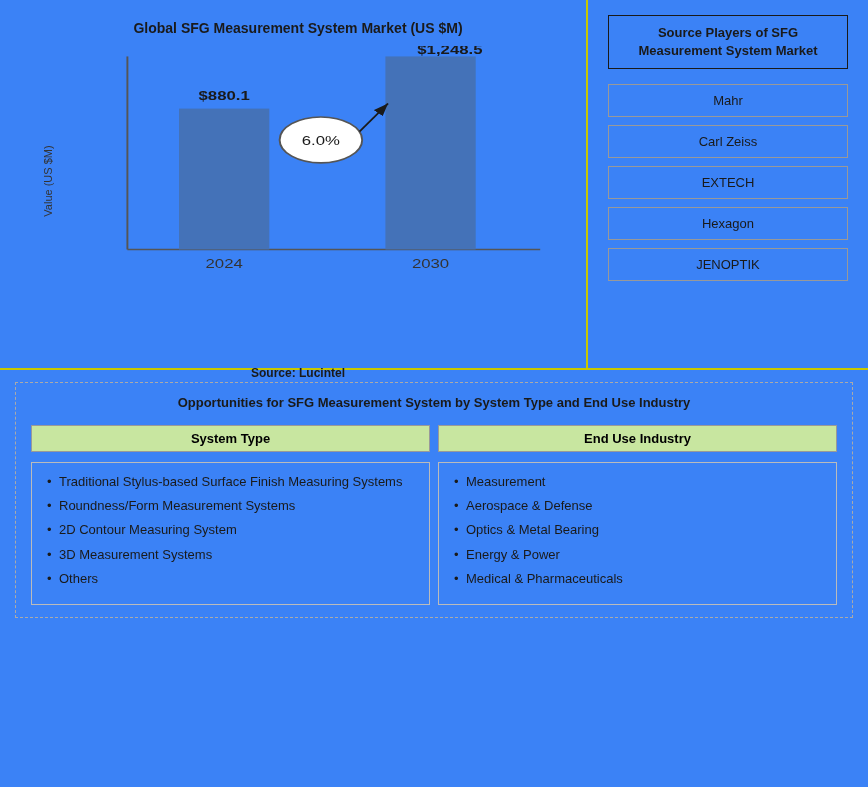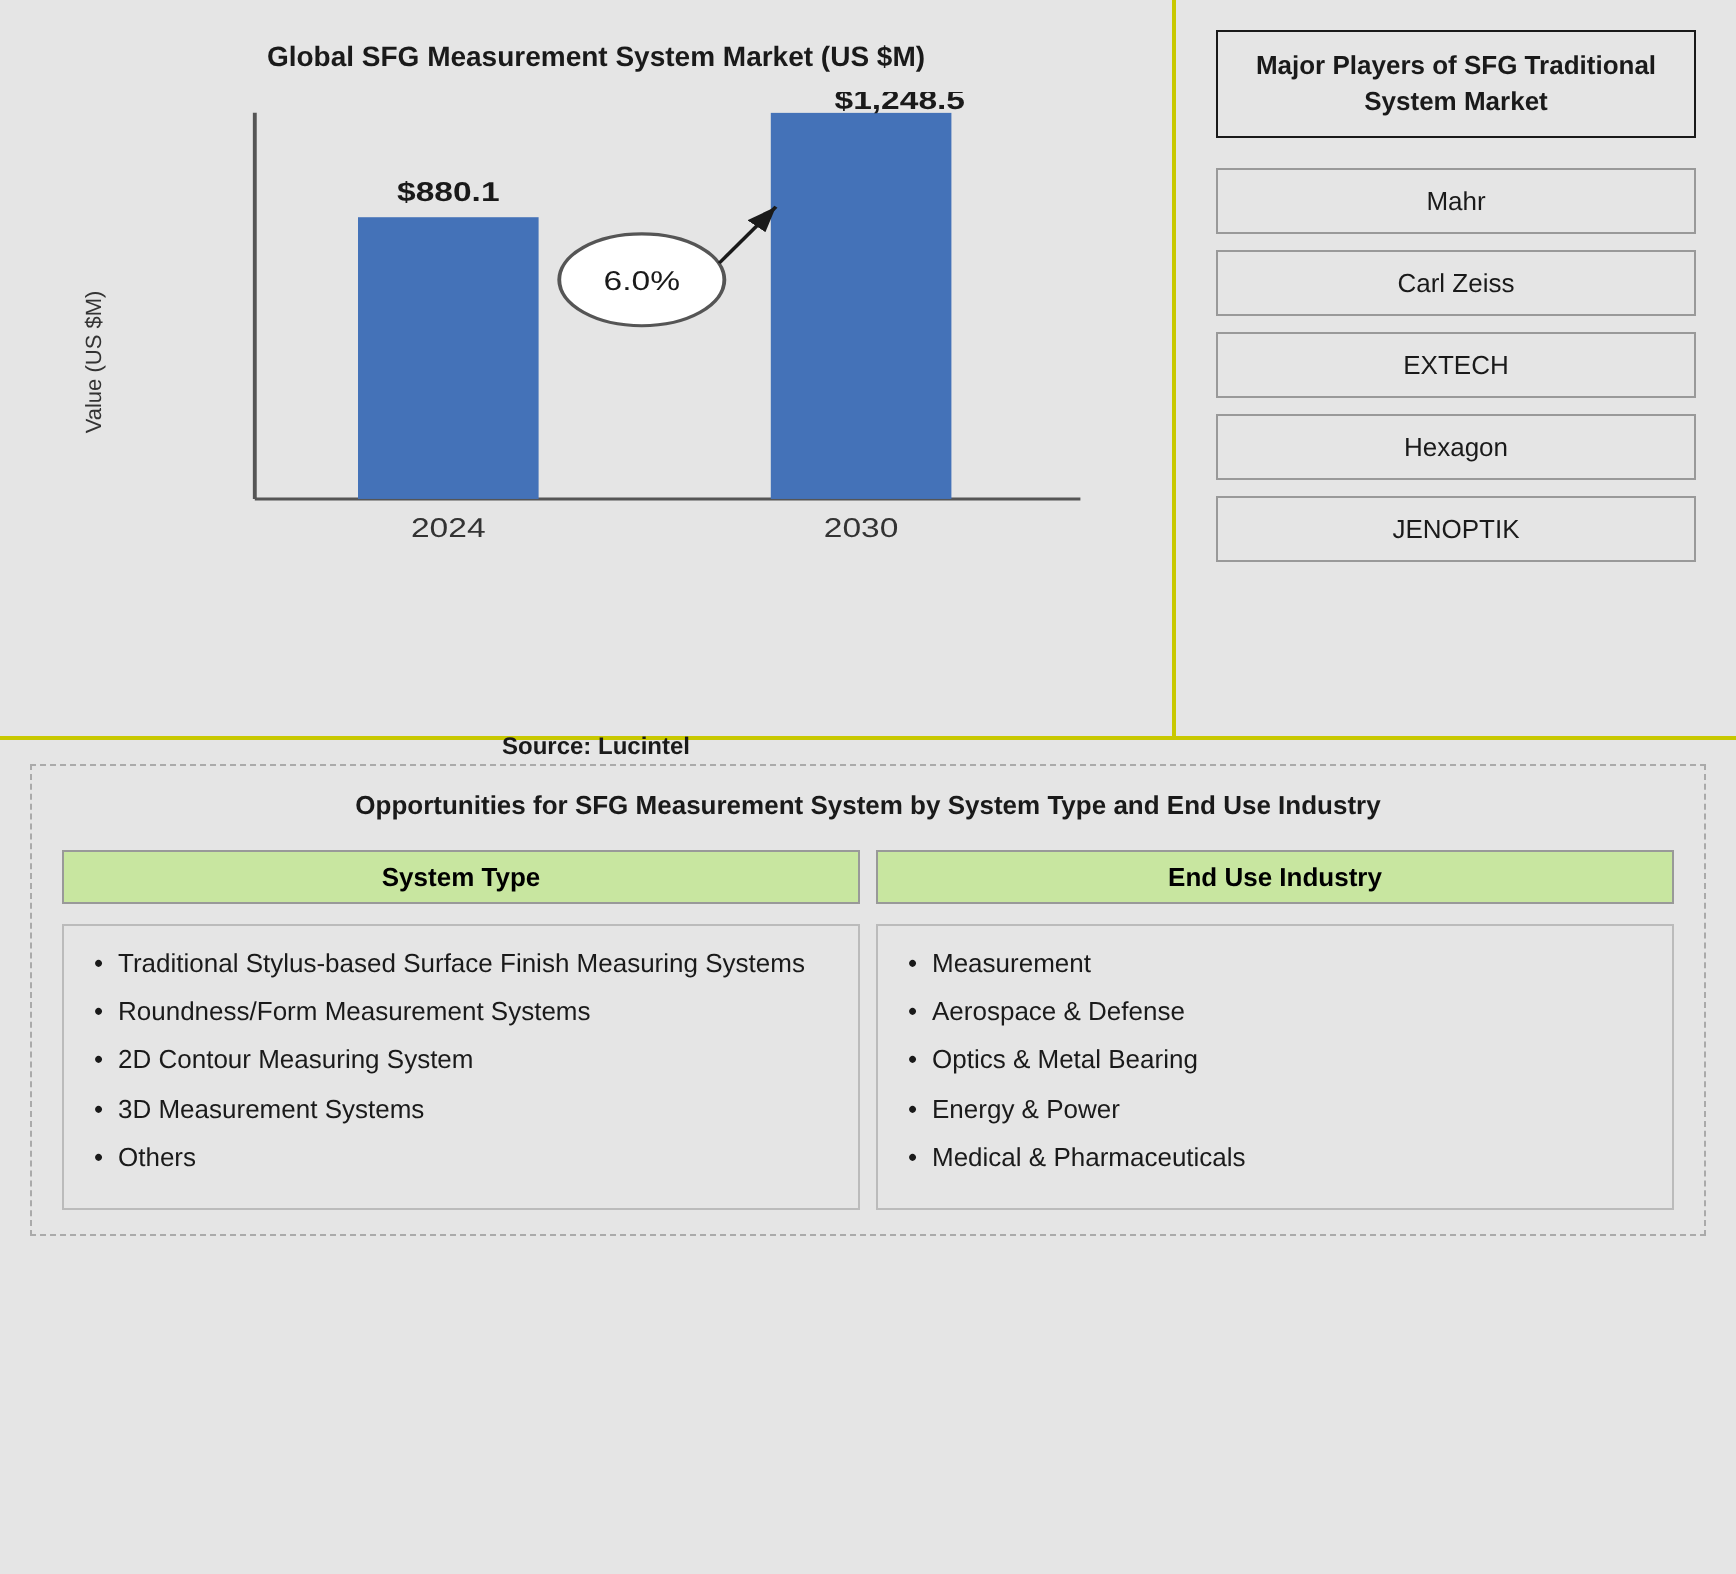--- a/index.html
+++ b/index.html
@@ -7,21 +7,21 @@
       width: 868px;
       height: 787px;
       background: #ffffff;
       font-family: Arial, sans-serif;
       font-size: 13px;
       overflow: hidden;
     }
     .main-container {
       width: 868px;
       height: 787px;
-      background: #e5e5e5;
+      background: #3b82f6;
       position: relative;
     }
 
     
     .top-section {
       display: flex;
       width: 100%;
       height: 370px;
       border-bottom: 2px solid #c8c800;
     }
@@ -177,21 +177,21 @@
               <polygon points="0 0, 8 3, 0 6" fill="#1a1a1a"></polygon>
             </marker>
           </defs>
         </svg>
       </div>
 
       <div class="source-text" style="margin-top: 50px;">Source: Lucintel</div>
     </div>
 
     <div class="players-area">
-      <div class="players-title">Major Players of SFG Traditional System Market</div>
+      <div class="players-title">Source Players of SFG Measurement System Market</div>
       <div class="player-item">Mahr</div>
       <div class="player-item">Carl Zeiss</div>
       <div class="player-item">EXTECH</div>
       <div class="player-item">Hexagon</div>
       <div class="player-item">JENOPTIK</div>
     </div>
 
   </div>
 
   <div style="padding: 12px 15px 10px 15px;">

